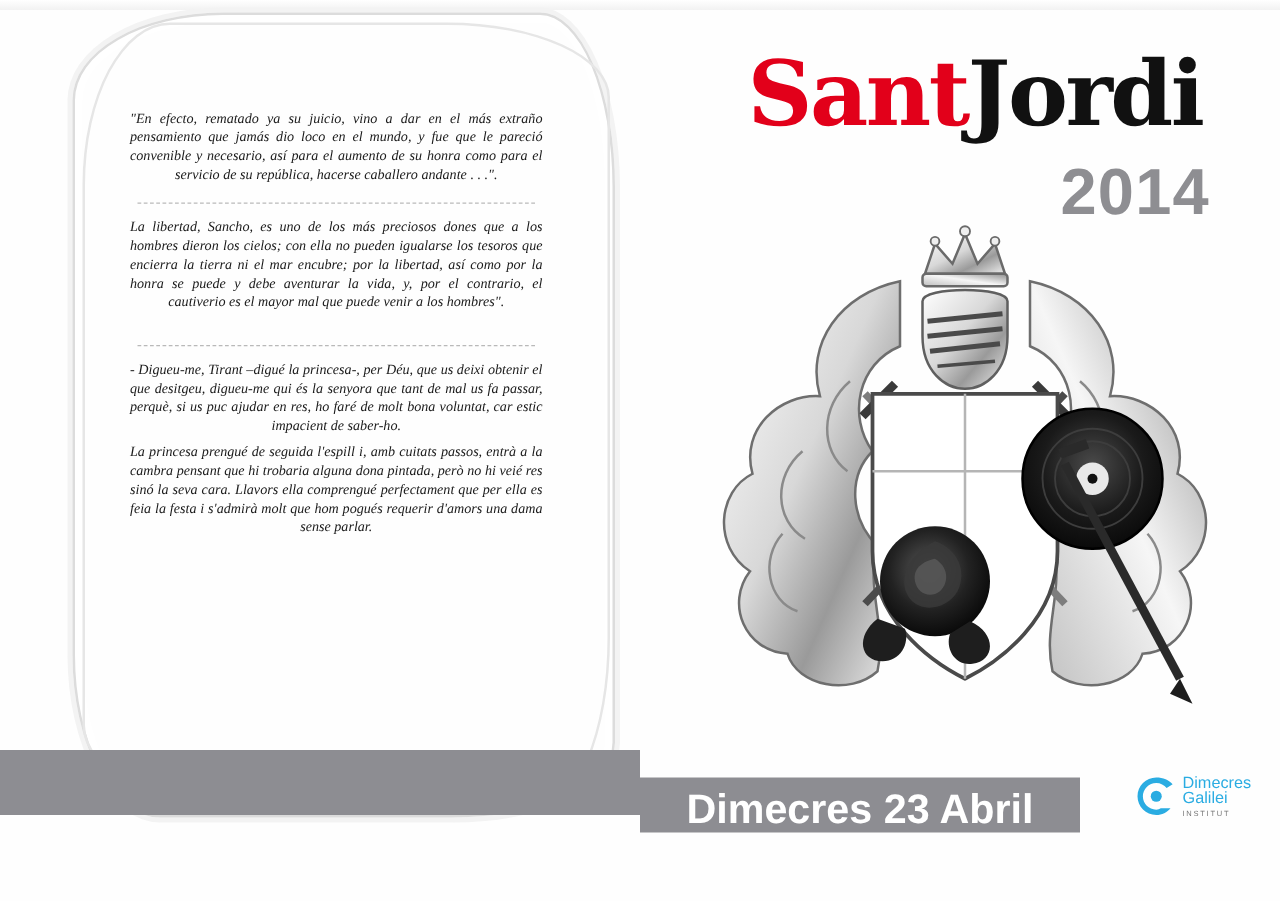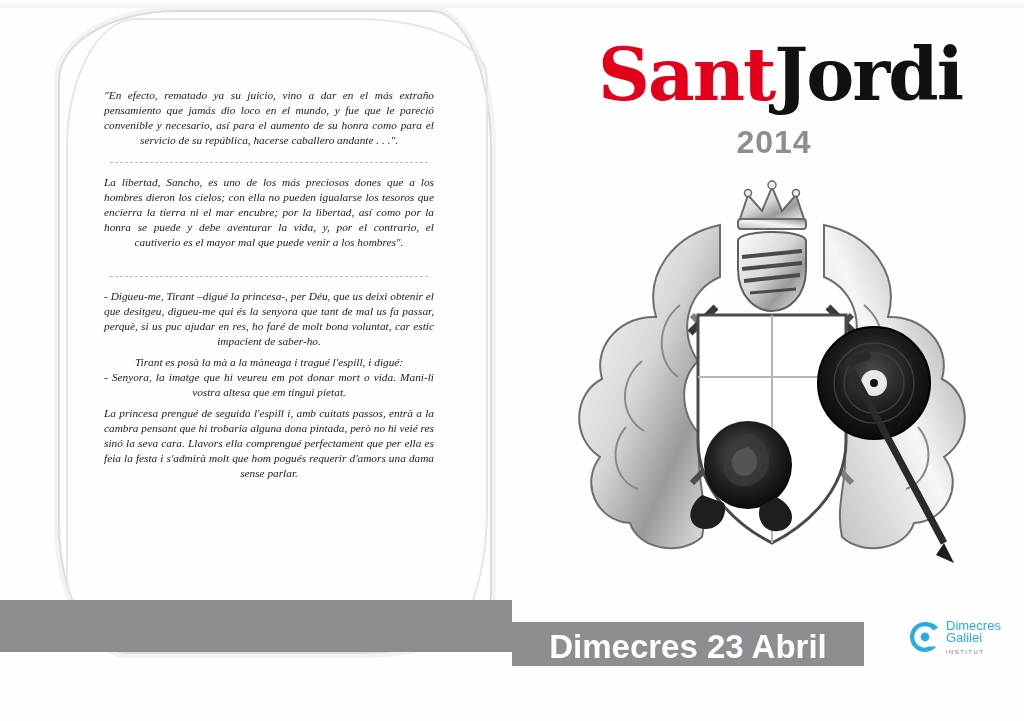--- a/index.html
+++ b/index.html
@@ -106,23 +106,24 @@
     letter-spacing: -2px;
     line-height: 74px;
     margin: 12px;
     white-space: nowrap;
   }
   .title .sant { color: #e2001a; }
   .title .jordi { color: #111111; }
   .year {
     font-family: "Liberation Sans", sans-serif;
     font-weight: bold;
-    font-size: 32px;
+    font-size: 52px;
     color: #8e8e92;
-    margin: 2px 12px 0 0;
+    text-align: right;
+    margin: 2px 32px 0 0;
     letter-spacing: 1px;
   }
 
   
   .crest {
     position: absolute;
     left: 40px;
     top: 165px;
     width: 440px;
     height: 410px;
@@ -225,24 +226,20 @@
         <p class="quote-text justified">La libertad, Sancho, es uno de los más preciosos dones que a los hombres dieron los cielos; con ella no pueden igualarse los tesoros que encierra la tierra ni el mar encubre; por la libertad, así como por la honra se puede y debe aventurar la vida, y, por el contrario, el cautiverio es el mayor mal que puede venir a los hombres".</p>
         <div class="spacer-md"></div>
       </div>
 
       <hr class="divider">
 
       <div class="quote-block">
         <p class="quote-text justified">- Digueu-me, Tirant –digué la princesa-, per Déu, que us deixi obtenir el que desitgeu, digueu-me qui és la senyora que tant de mal us fa passar, perquè, si us puc ajudar en res, ho faré de molt bona voluntat, car estic impacient de saber-ho.</p>
       </div>
 
-      <div class="quote-block">
-        <p class="quote-text justified" style="white-space:pre-line;">Tirant es posà la mà a la màneaga i tragué l'espill, i digué:
-- Senyora, la imatge que hi veureu em pot donar mort o vida. Mani-li vostra altesa que em tingui pietat.</p>
-      </div>
 
       <div class="quote-block">
         <p class="quote-text justified">La princesa prengué de seguida l'espill i, amb cuitats passos, entrà a la cambra pensant que hi trobaria alguna dona pintada, però no hi veié res sinó la seva cara. Llavors ella comprengué perfectament que per ella es feia la festa i s'admirà molt que hom pogués requerir d'amors una dama sense parlar.</p>
         <div class="spacer-lg"></div>
       </div>
 
     </div>
   </div>
 
   <div class="right-panel">

